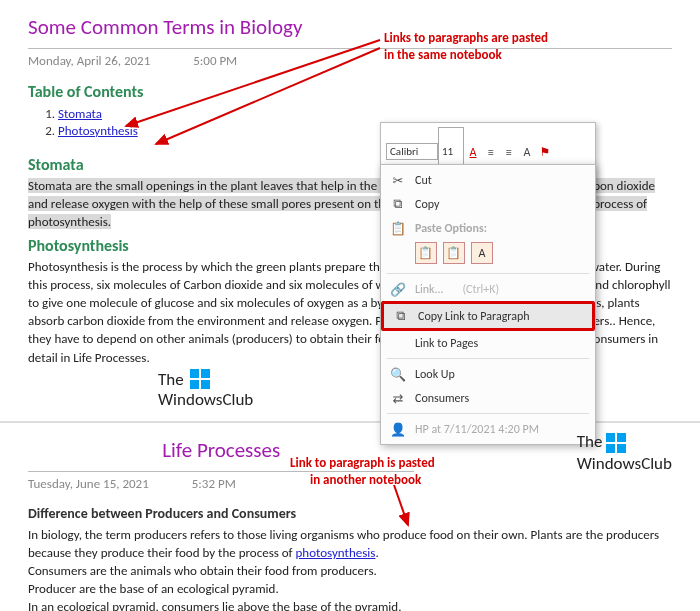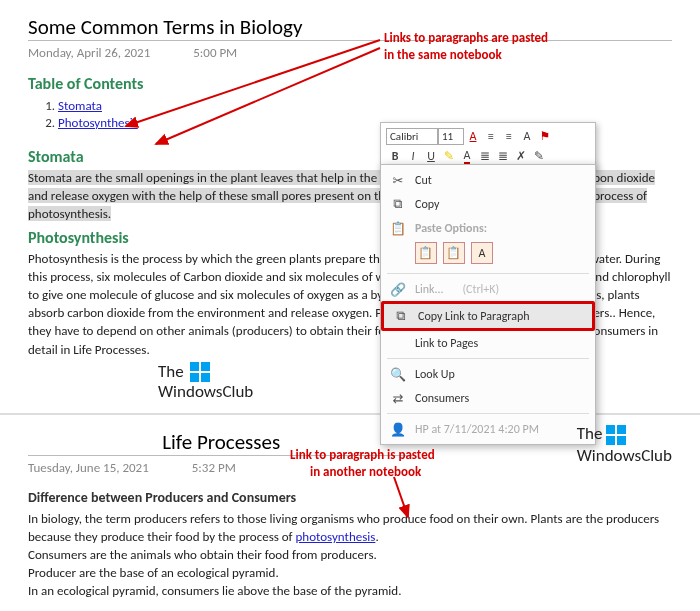--- a/index.html
+++ b/index.html
@@ -7,23 +7,23 @@
       font-family: Calibri, Arial, sans-serif;
       font-size: 13px;
       background: #fff;
       width: 700px;
       color: #333;
     }
     .page { padding: 14px 28px 10px; position: relative; }
     .page-title {
       font-family: 'Calibri Light', Calibri, sans-serif;
       font-size: 21px;
-      color: #000000;
+      color: #a21caf;
       border-bottom: 1px solid #bbb;
-      padding-bottom: 0;
+      padding-bottom: 8px;
       margin-bottom: 4px;
     }
     .page-date { color: #888; font-size: 13px; margin-bottom: 14px; }
     .page-date span:first-child { margin-right: 40px; }
     .section-h {
       color: #2e8b57;
       font-size: 16px;
       font-weight: 600;
       margin-bottom: 3px;
     }
@@ -40,21 +40,21 @@
       font-size: 13px;
       line-height: 1.3;
       text-align: left;
     }
     .arrow {
       position: absolute;
       pointer-events: none;
     }
     .watermark {
       display: flex;
-      align-items: flex-end;
+      align-items: flex-start;
       gap: 6px;
       font-size: 17px;
       color: #222;
     }
     .watermark .logo {
       width: 20px; height: 20px;
       display: inline-block;
     }
     .watermark .logo svg { display: block; }
     .mini-toolbar {
@@ -69,21 +69,21 @@
     .mini-toolbar .font-sel {
       border: 1px solid #aaa;
       font-size: 11px;
       padding: 1px 3px;
       width: 52px;
       display: inline-block;
     }
     .mini-toolbar .size-sel {
       border: 1px solid #aaa;
       font-size: 11px;
-      padding: 1px 3px;
+      padding: 17px 3px;
       width: 26px;
       display: inline-block;
     }
     .tb-btn {
       width: 18px; height: 18px;
       display: inline-flex;
       align-items: center;
       justify-content: center;
       font-size: 12px;
       color: #444;

